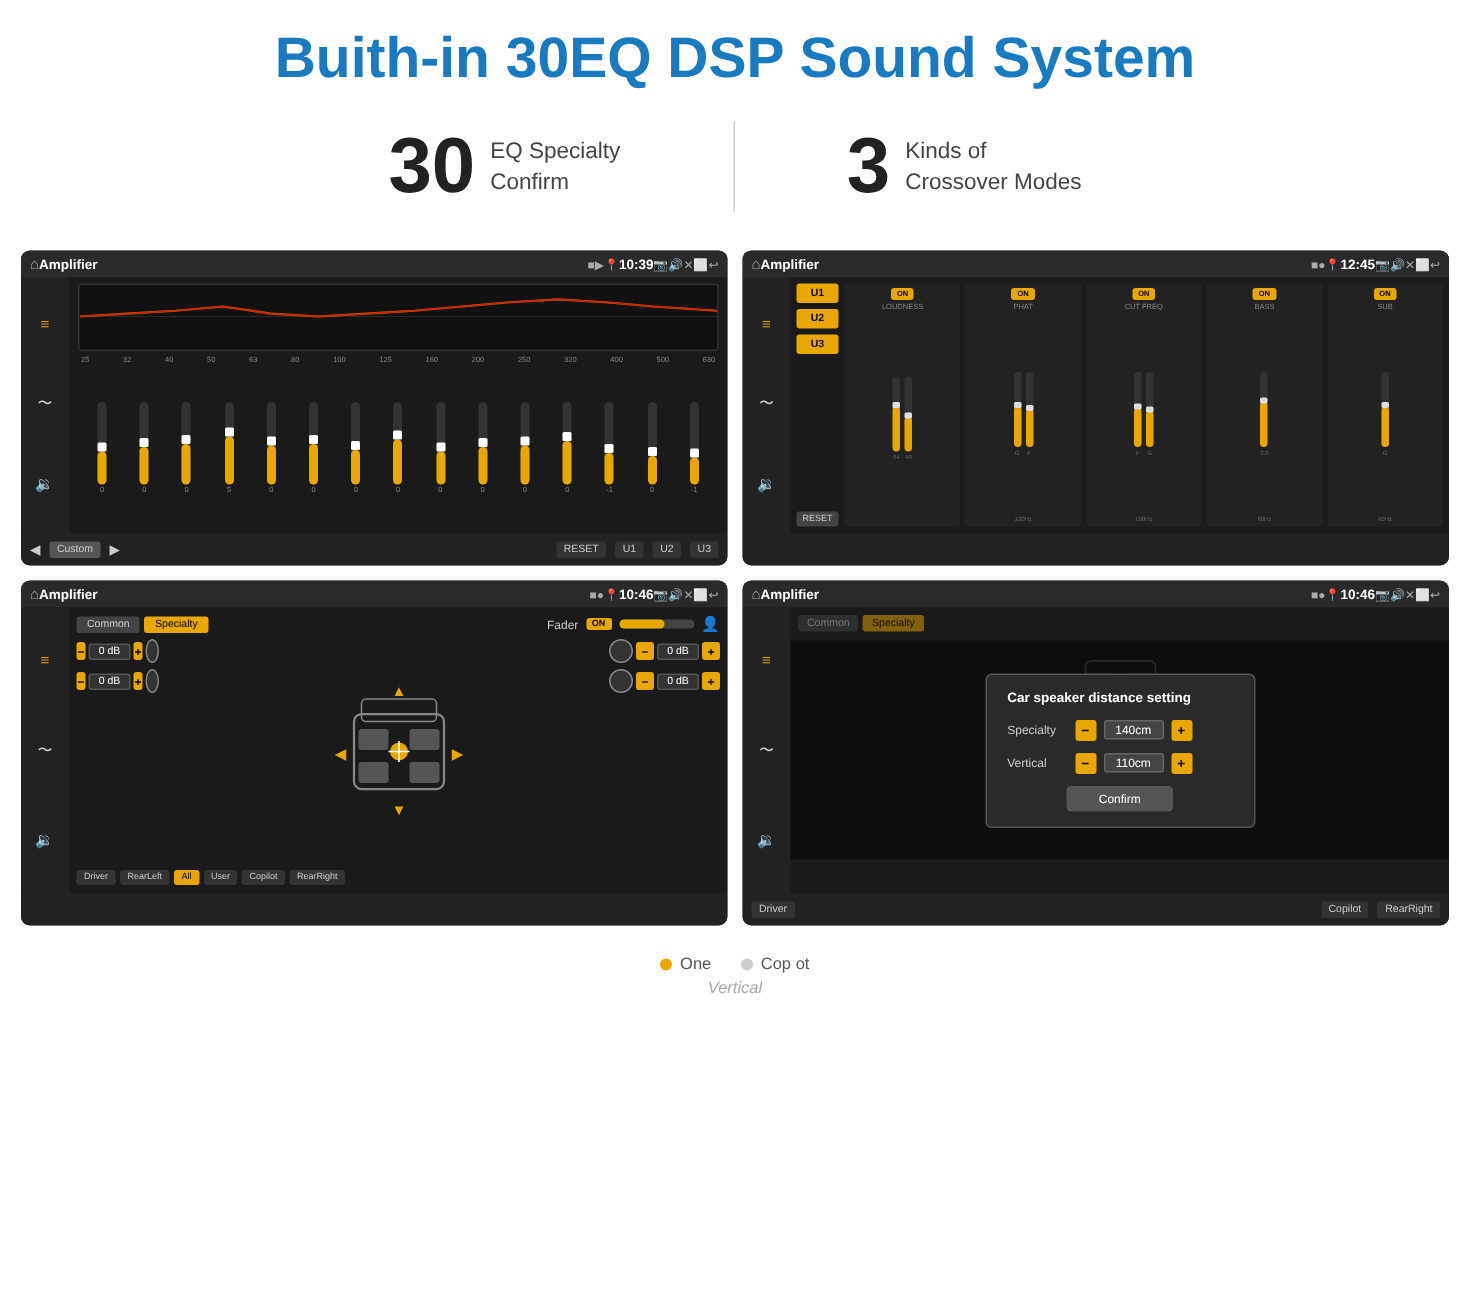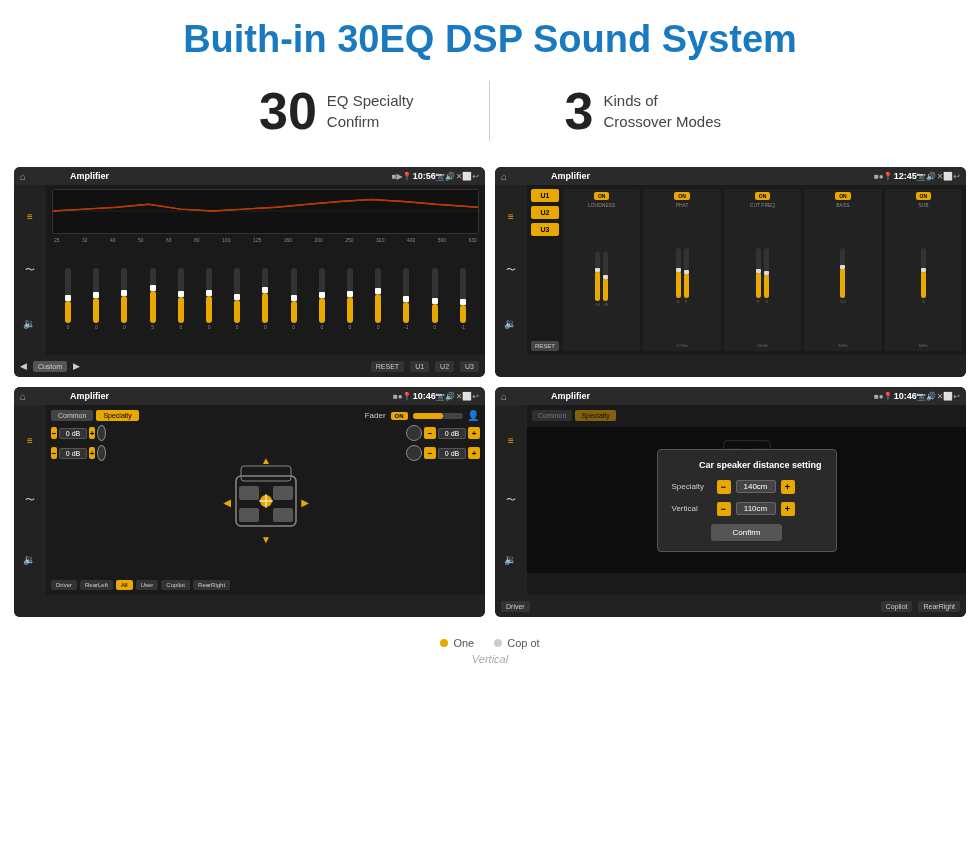--- a/index.html
+++ b/index.html
@@ -67,21 +67,20 @@
     }
     .topbar-home-icon {
       color: #aaa;
       font-size: 10px;
     }
     .topbar-app-name {
       color: #fff;
       font-size: 9px;
       font-weight: bold;
       flex: 1;
-      margin-left: 44px;
     }
     .topbar-icon {
       color: #aaa;
       font-size: 8px;
     }
     .topbar-time {
       color: #fff;
       font-size: 9px;
       font-weight: bold;
     }
@@ -495,21 +494,21 @@
       background: #2a2a2a;
       border-radius: 4px;
       padding: 10px 14px;
       min-width: 180px;
       border: 1px solid #555;
     }
     .dialog-title {
       color: #fff;
       font-size: 9px;
       font-weight: bold;
-      text-align: right;
+      text-align: left;
       margin-bottom: 10px;
     }
     .dialog-row {
       display: flex;
       align-items: center;
       gap: 5px;
       margin-bottom: 8px;
     }
     .dialog-label {
       color: #ccc;
@@ -626,21 +625,21 @@
 <div class="screens-grid">
 
   <div class="screen screen-wrapper">
 
     <div class="screen-row-top">
       <span class="topbar-home-icon">⌂</span>
       <span class="topbar-app-name">Amplifier</span>
       <span class="topbar-icon">■</span>
       <span class="topbar-icon">▶</span>
       <span class="topbar-loc-icon">📍</span>
-      <span class="topbar-time">10:56</span>
+      <span class="topbar-time">10:39</span>
       <span class="topbar-icon">📷</span>
       <span class="topbar-icon">🔊</span>
       <span class="topbar-icon">✕</span>
       <span class="topbar-icon">⬜</span>
       <span class="topbar-icon">↩</span>
     </div>
 
     <div class="screen-content">
 
       <div class="screen-sidebar">

